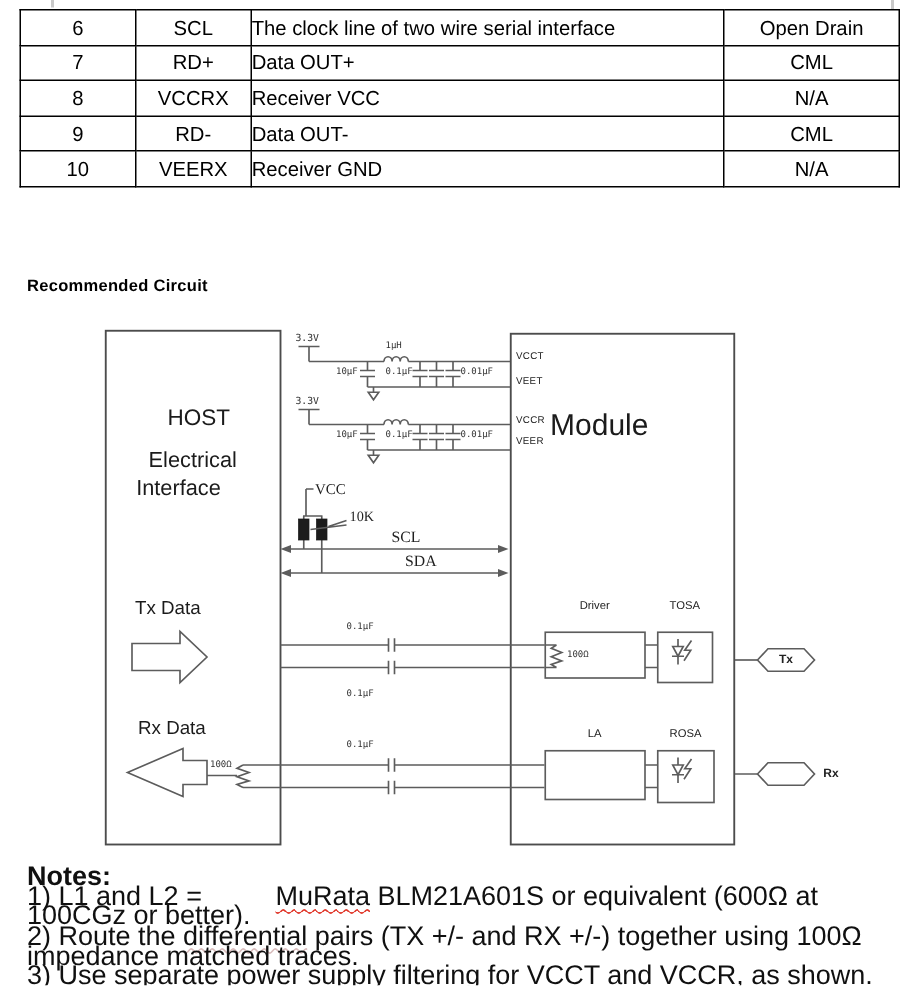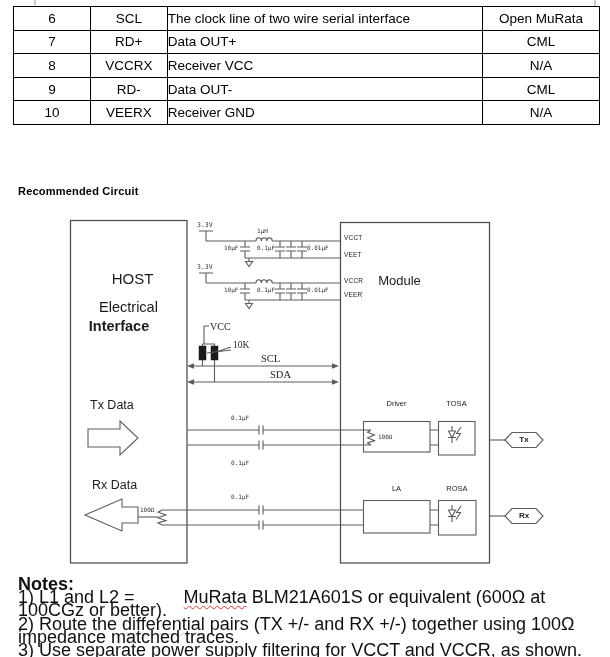--- a/index.html
+++ b/index.html
@@ -63,21 +63,21 @@
         <col style="width:77px">
         <col style="width:77px">
         <col style="width:316px">
         <col style="width:117px">
       </colgroup>
     <tbody>
       <tr>
         <td class="c-pin">6</td>
         <td class="c-name">SCL</td>
         <td class="c-desc">The clock line of two wire serial interface</td>
-        <td class="c-type">Open MuRata</td>
+        <td class="c-type">Open Drain</td>
       </tr>
       <tr>
         <td class="c-pin">7</td>
         <td class="c-name">RD+</td>
         <td class="c-desc">Data OUT+</td>
         <td class="c-type">CML</td>
       </tr>
       <tr>
         <td class="c-pin">8</td>
         <td class="c-name">VCCRX</td>
@@ -193,22 +193,22 @@
       </g>
 
       <g>
         <path d="M490,516 H505"></path>
         <polygon points="505,516 512,508.5 536,508.5 543,516 536,523.5 512,523.5"></polygon>
       </g>
     </svg>
 
     <span class="lbl big ctrH" style="left:70px; top:271px; width:125px; font-size:15px;">HOST</span>
     <span class="lbl big ctrH" style="left:70px; top:300px; width:117px;">Electrical</span>
-    <span class="lbl big ctrH" style="left:70px; top:319px; width:98px;font-weight:bold;">Interface</span>
-    <span class="lbl big ctrH" style="left:340px; top:274px; width:119px; font-size:13px;">Module</span>
+    <span class="lbl big ctrH" style="left:70px; top:319px; width:98px;">Interface</span>
+    <span class="lbl big ctrH" style="left:340px; top:274px; width:119px; font-size:20px;">Module</span>
 
     <span class="lbl tiny" style="left:197px; top:222px; font-size:6.5px;">3.3V</span>
     <span class="lbl tiny" style="left:197px; top:264px; font-size:6.5px;">3.3V</span>
     <span class="lbl tiny" style="left:257px; top:228px;">1μH</span>
 
     <span class="lbl tiny" style="left:224px; top:245px;">10μF</span>
     <span class="lbl tiny" style="left:257px; top:245px;">0.1μF</span>
     <span class="lbl tiny" style="left:307px; top:245px;">0.01μF</span>
     <span class="lbl tiny" style="left:224px; top:287px;">10μF</span>
     <span class="lbl tiny" style="left:257px; top:287px;">0.1μF</span>
@@ -230,21 +230,21 @@
     <span class="lbl blk ctrH" style="left:363px; top:400px; width:67px;">Driver</span>
     <span class="lbl blk ctrH" style="left:438px; top:400px; width:37px;">TOSA</span>
     <span class="lbl tiny" style="left:378px; top:434px;">100Ω</span>
     <span class="lbl port ctrH" style="left:505px; top:436px; width:38px;">Tx</span>
 
     <span class="lbl mid" style="left:92px; top:479px;">Rx Data</span>
     <span class="lbl tiny" style="left:140px; top:507px;">100Ω</span>
     <span class="lbl tiny" style="left:231px; top:494px;">0.1μF</span>
     <span class="lbl blk ctrH" style="left:363px; top:485px; width:67px;">LA</span>
     <span class="lbl blk ctrH" style="left:438px; top:485px; width:38px;">ROSA</span>
-    <span class="lbl port ctrH" style="left:505px; top:512px; width:38px;">Rx</span>
+    <span class="lbl port ctrH" style="left:505px; top:512px; width:38px;padding-left:30px;">Rx</span>
   </div>
 
   <div class="notes">
     <div class="notes-title">Notes:</div>
     <div><span>1) L1 and L2 = </span><span class="sq-red">MuRata</span><span> BLM21A601S or equivalent (600Ω at 100CGz or better).</span></div>
     <div><span>2) Route the </span><span class="sq-faint">differential</span><span> pairs (TX +/- and RX +/-) together using 100Ω impedance matched traces.</span></div>
     <div>3) Use separate power supply filtering for VCCT and VCCR, as shown.</div>
   </div>
 
 </div>

